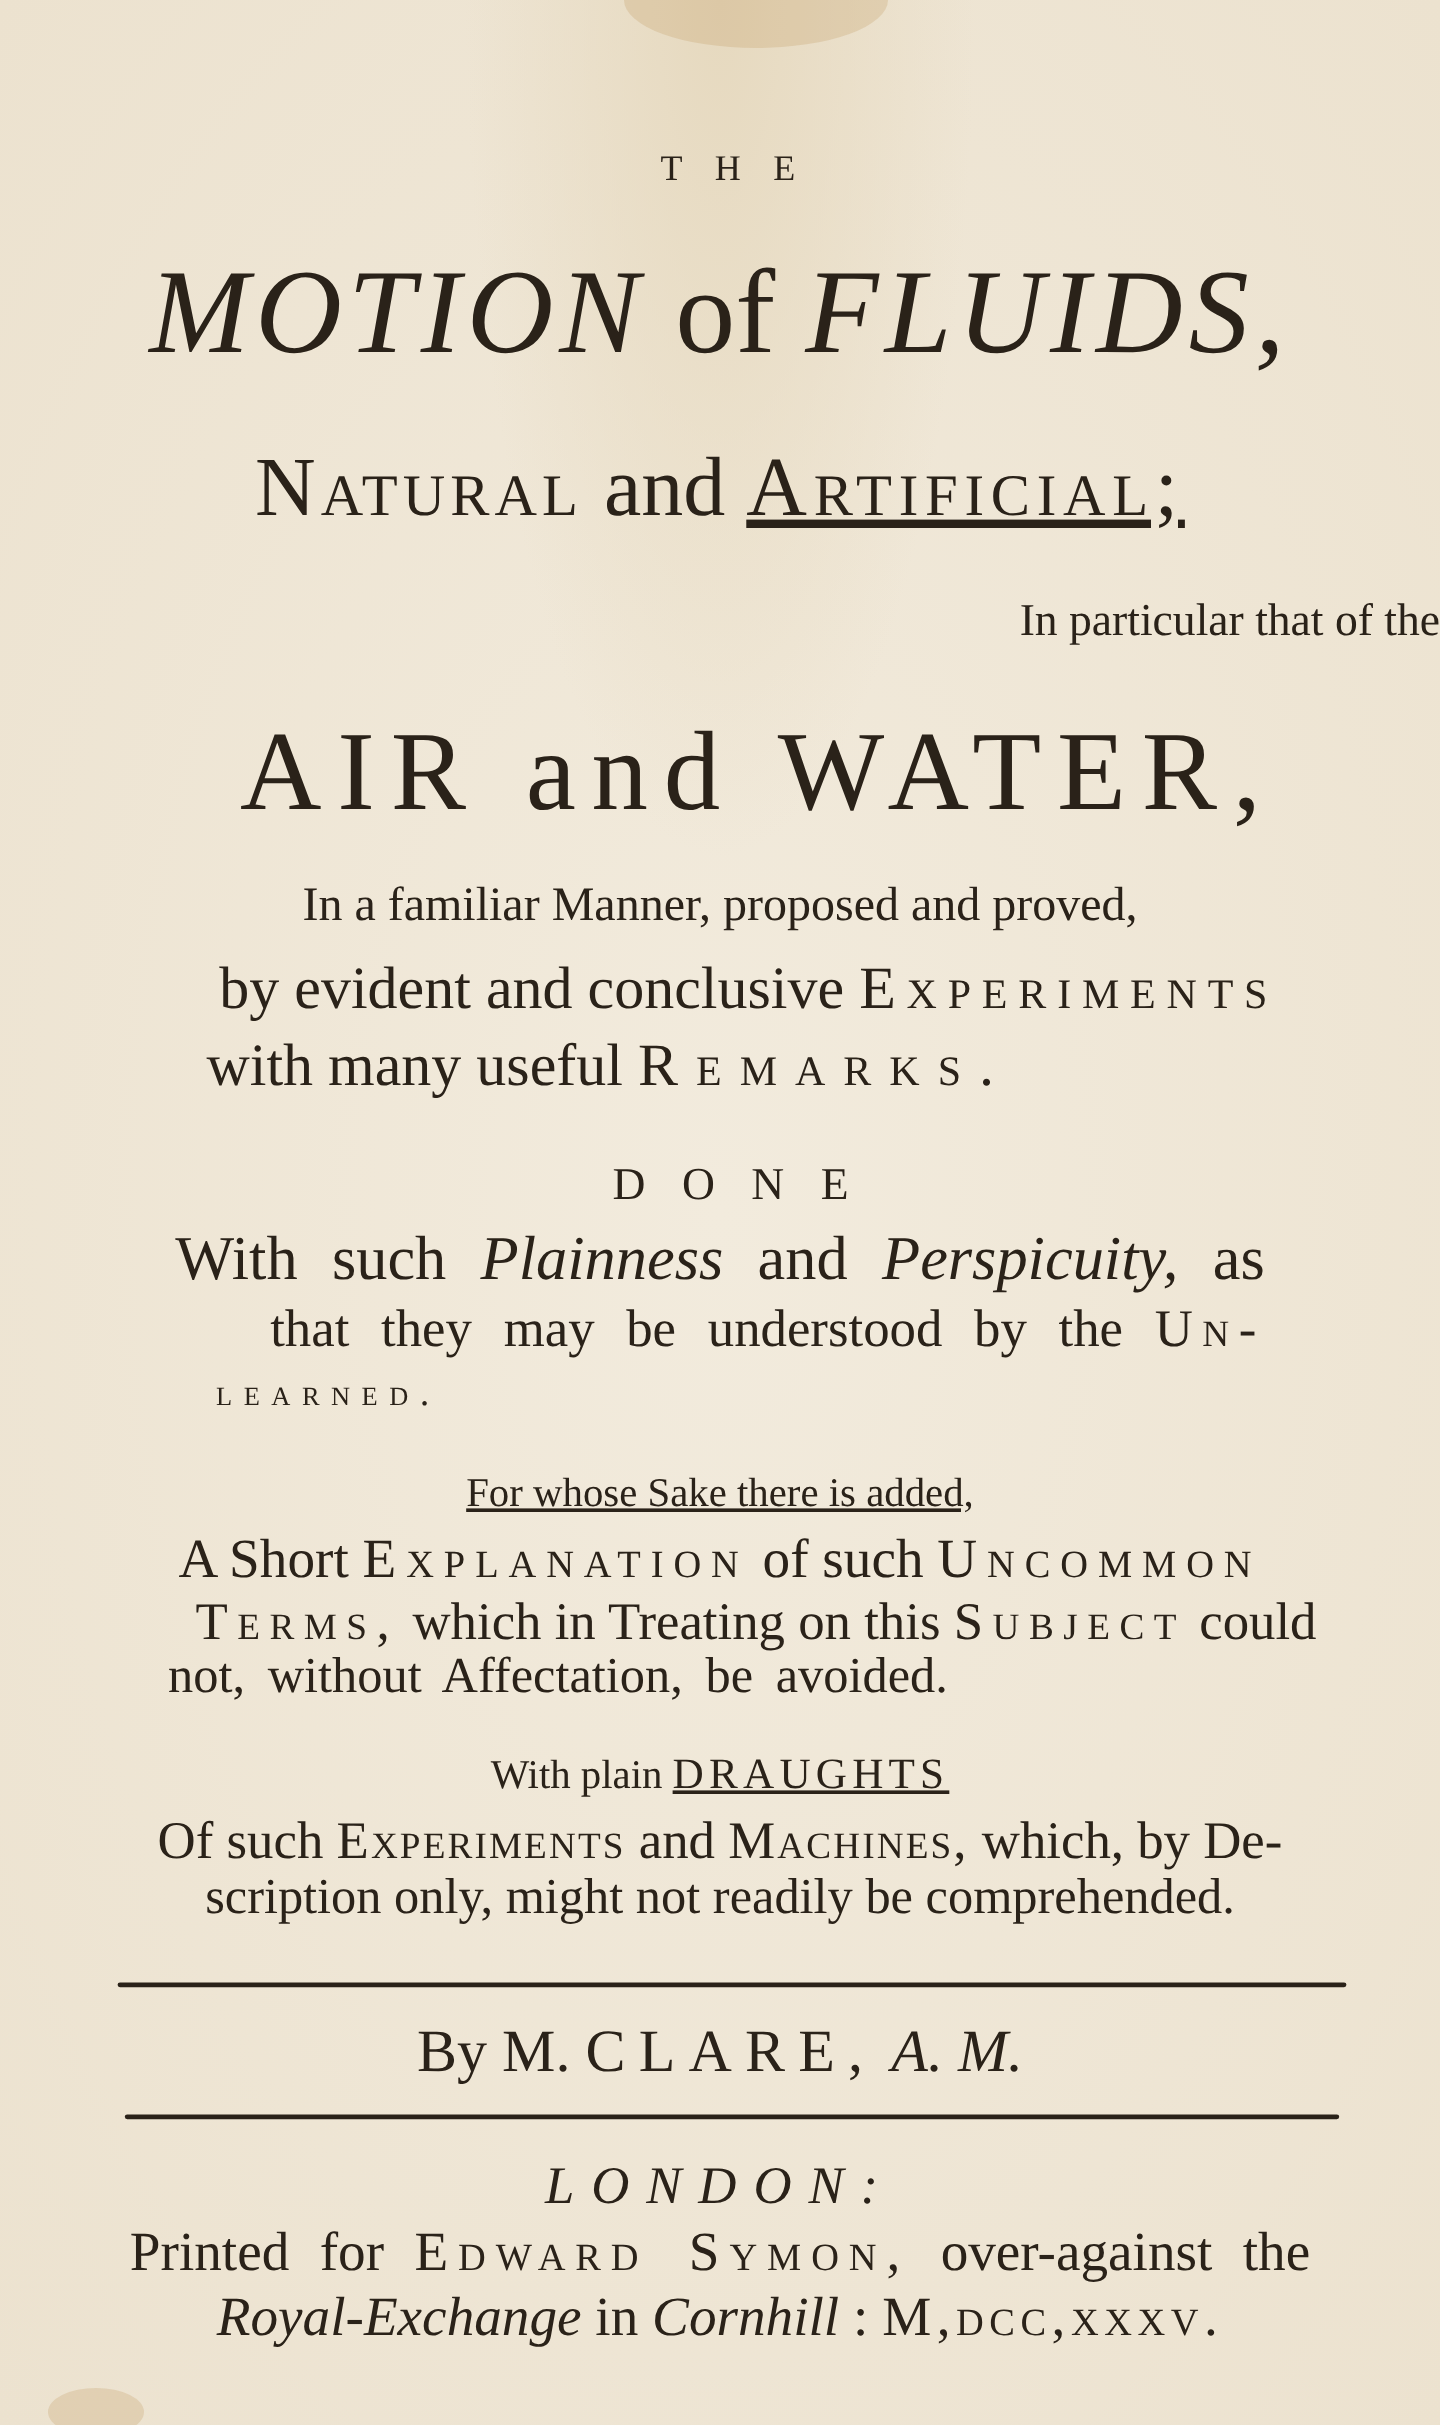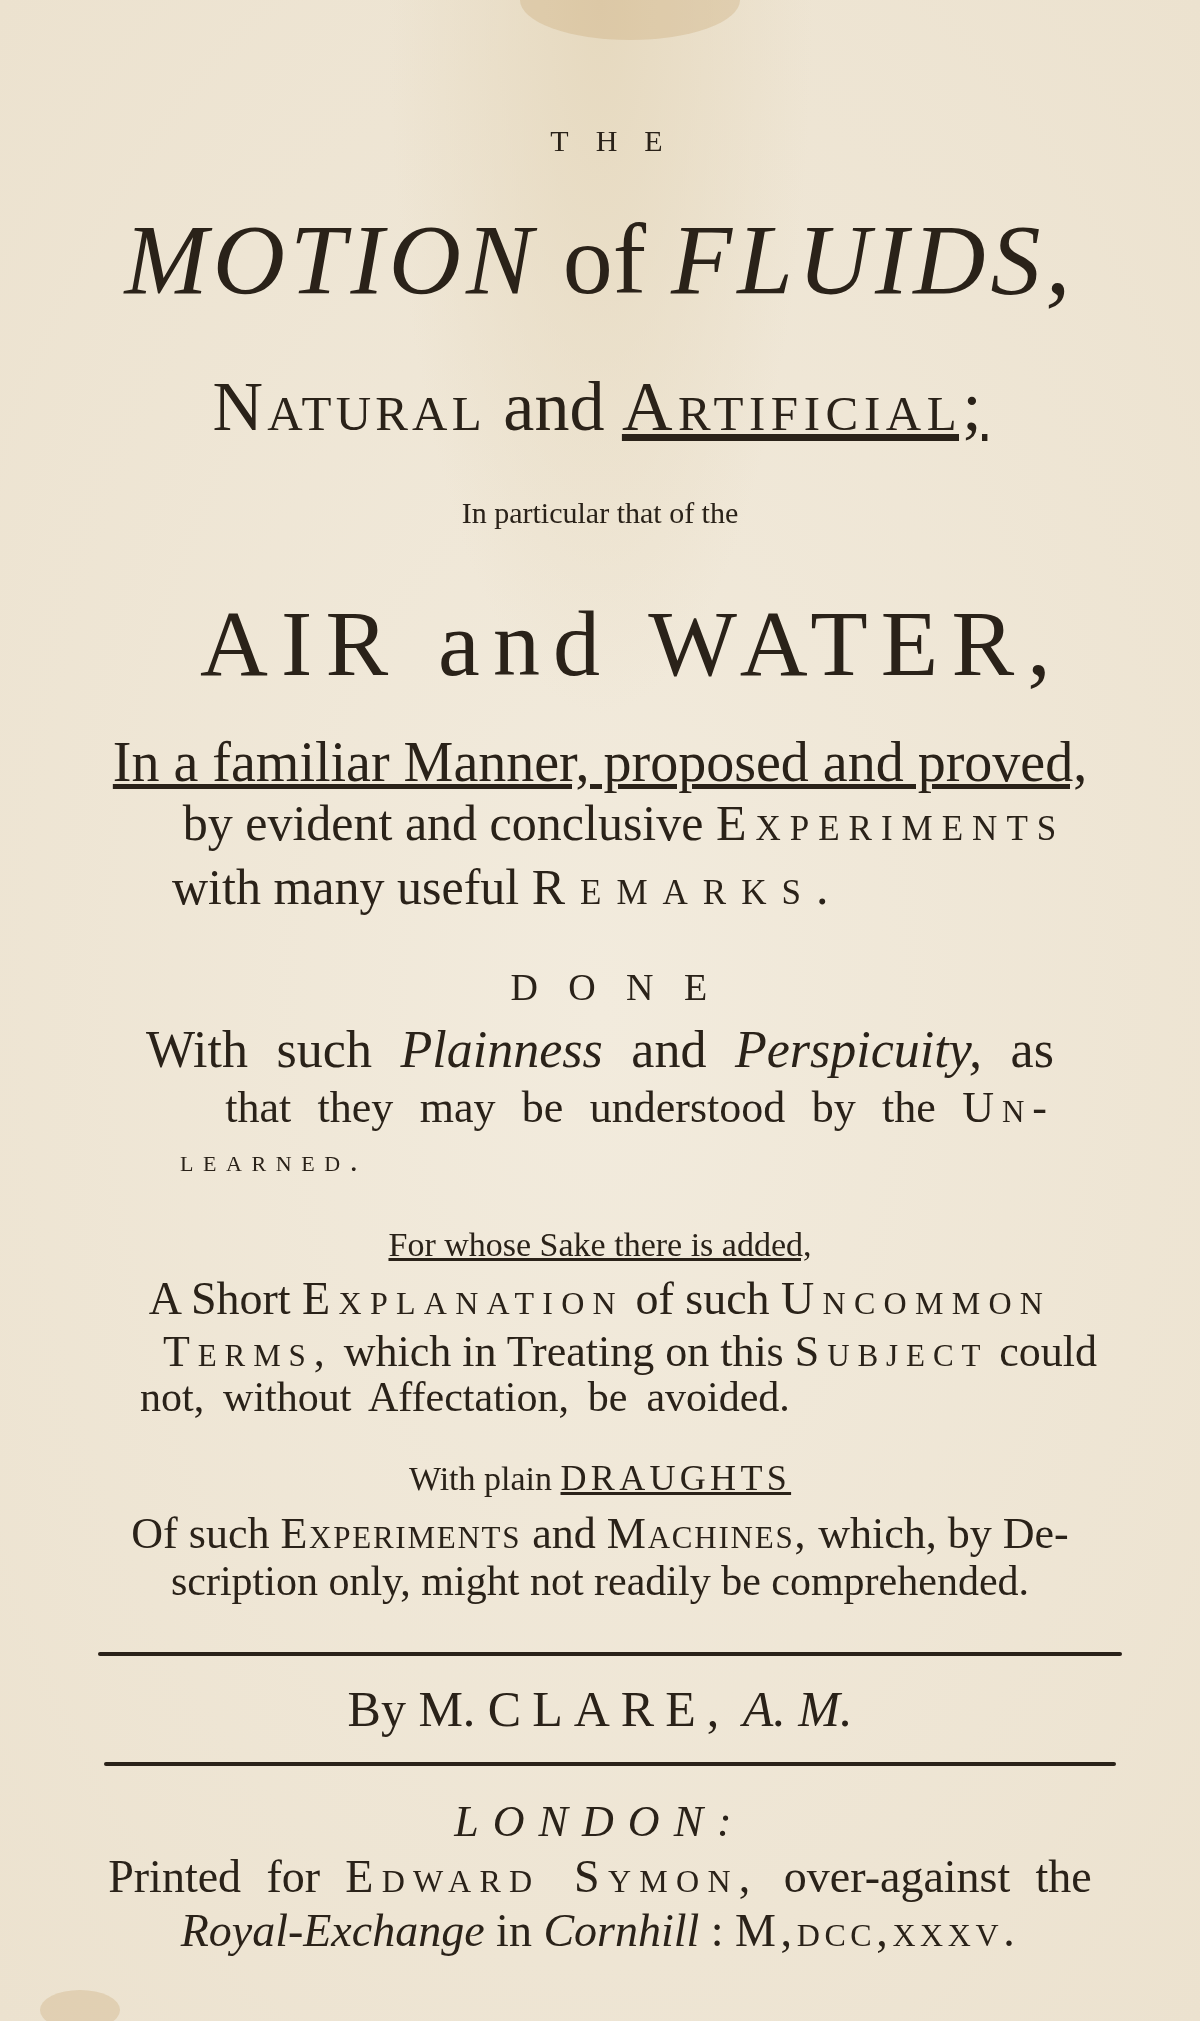--- a/index.html
+++ b/index.html
@@ -32,25 +32,25 @@
     <span>of</span>
     <span class="it" style="letter-spacing:0.05em;">FLUIDS,</span>
   </div>
 
   <div class="line" style="top:372px;font-size:70px;">
     <span class="sc" style="letter-spacing:0.06em;">Natural</span>
     <span>and</span>
     <span class="sc" style="letter-spacing:0.08em;text-decoration:underline;">Artificial;</span>
   </div>
 
-  <div class="line" style="top:498px;font-size:30px;">In particular that of the</div>
+  <div class="line" style="top:498px;font-size:38px;text-align:right;">In particular that of the</div>
 
   <div class="line" style="top:596px;font-size:94px;font-weight:normal;letter-spacing:0.14em;margin-left:32px;">AIR and WATER,</div>
 
-  <div class="line" style="top:734px;font-size:56px;left:0;text-decoration:underline;">
+  <div class="line" style="top:734px;font-size:40px;left:0;">
     <span>In a familiar Manner, proposed and proved,</span>
   </div>
   <div class="line" style="top:798px;font-size:50px;padding-left:24px;">
     <span>by evident and conclusive </span><span class="sc">Experiments</span>
   </div>
   <div class="line" style="top:862px;font-size:50px;text-align:left;left:172px;">
     <span>with many useful </span><span class="sc" style="letter-spacing:0.3em;">Remarks.</span>
   </div>
 
   <div class="line" style="top:968px;font-size:38px;letter-spacing:0.8em;padding-left:24px;">DONE</div>

